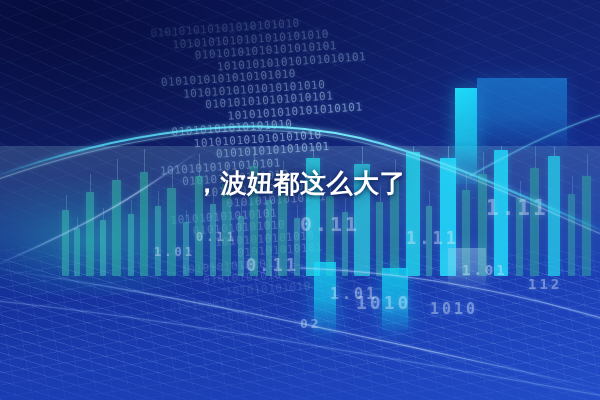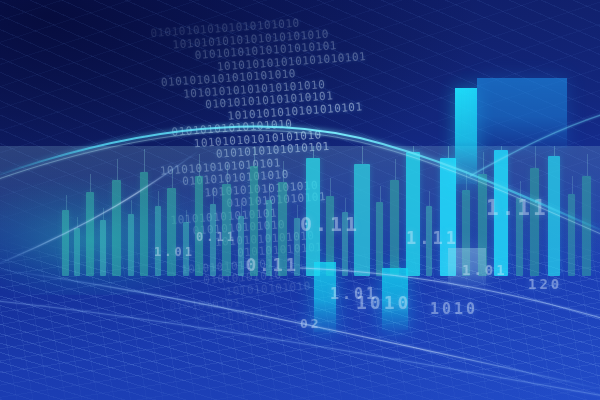--- a/index.html
+++ b/index.html
@@ -225,21 +225,21 @@
       <div class="ghost-num" style="left: 486px; top: 196px; font-size: 21px;">1.11</div>
       <div class="ghost-num" style="left: 406px; top: 228px; font-size: 17px;">1.11</div>
       <div class="ghost-num" style="left: 300px; top: 212px; font-size: 20px;">0.11</div>
       <div class="ghost-num" style="left: 246px; top: 255px; font-size: 17px;">0.11</div>
       <div class="ghost-num" style="left: 330px; top: 285px; font-size: 15px;">1.01</div>
       <div class="ghost-num" style="left: 462px; top: 262px; font-size: 14px;">1.01</div>
       <div class="ghost-num" style="left: 356px; top: 292px; font-size: 18px;">1010</div>
       <div class="ghost-num" style="left: 430px; top: 300px; font-size: 15px;">1010</div>
       <div class="ghost-num" style="left: 154px; top: 245px; font-size: 12px;">1.01</div>
       <div class="ghost-num" style="left: 196px; top: 230px; font-size: 12px;">0.11</div>
-      <div class="ghost-num" style="left: 528px; top: 276px; font-size: 14px;">120</div>
+      <div class="ghost-num" style="left: 528px; top: 276px; font-size: 14px;">112</div>
       <div class="ghost-num" style="left: 300px; top: 316px; font-size: 13px;">02</div>
     </div>
 
   <svg id="arcs" viewBox="0 0 600 400" preserveAspectRatio="none">
     <defs>
       <linearGradient id="gArc" x1="0" y1="0" x2="1" y2="0">
         <stop offset="0%" stop-color="#3fd8f5" stop-opacity="0"></stop>
         <stop offset="18%" stop-color="#5ae6ff" stop-opacity=".75"></stop>
         <stop offset="55%" stop-color="#7df0ff" stop-opacity=".95"></stop>
         <stop offset="88%" stop-color="#49d5f2" stop-opacity=".55"></stop>
@@ -272,15 +272,16 @@
 
     <path d="M 200,150 C 150,186 96,224 -12,268" fill="none" stroke="url(#gArc2)" stroke-width="1.3" opacity=".75" filter="url(#fglow2)"></path>
 
     <path d="M -12,268 C 140,288 330,328 615,392" fill="none" stroke="url(#gArc2)" stroke-width="1.25" opacity=".8" filter="url(#fglow2)"></path>
     <path d="M -12,300 C 160,318 360,352 615,398" fill="none" stroke="#9cc8ff" stroke-width=".8" opacity=".4" filter="url(#fglow2)"></path>
     <path d="M 300,268 C 400,272 500,288 615,322" fill="none" stroke="#bcdcff" stroke-width="1" opacity=".55" filter="url(#fglow2)"></path>
     <path d="M 610,112 C 560,128 520,148 470,176" fill="none" stroke="#6fd9f7" stroke-width="1.2" opacity=".5" filter="url(#fglow2)"></path>
   </svg>
 
   <div id="title-wrap">
+    <div class="title-line" id="title-line-2">，波妞都这么大了</div>
   </div>
 
 </div>
 
 </body></html>

